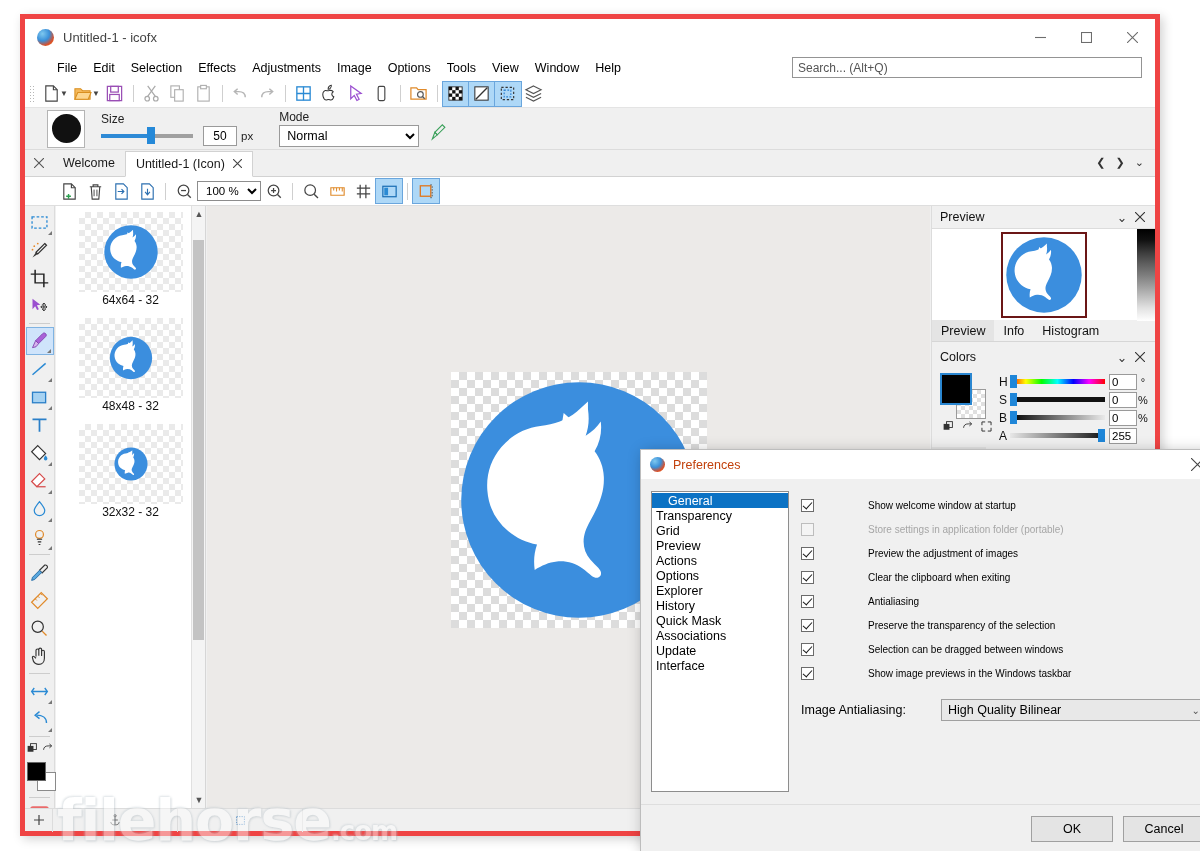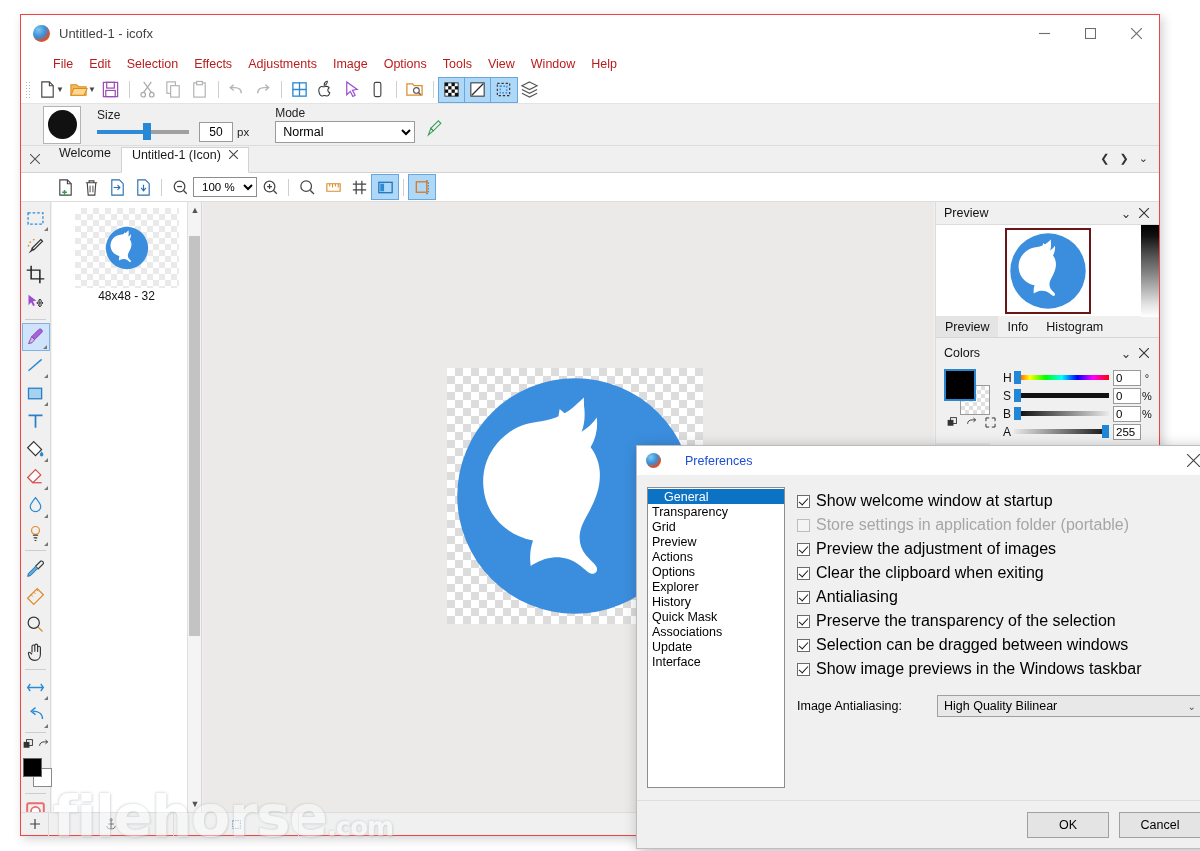--- a/index.html
+++ b/index.html
@@ -7,35 +7,35 @@
   body {
     width:1200px; height:851px;
     font-family: "Liberation Sans", sans-serif;
     font-size:12.5px;
     color:#000;
     background:#ffffff;
     overflow:hidden;
     -webkit-font-smoothing: antialiased;
   }
   .app { position:absolute; left:20px; top:14px; width:1140px; height:822px;
-         background:#f0f0f0; border:1px solid #ef4444;
+         background:#f0f0f0; border:5px solid #ef4444;
          box-shadow: 3px 3px 10px rgba(0,0,0,.18); }
 
   
   .titlebar { height:36px; background:#fff; display:flex; align-items:center; position:relative; }
   .app-logo { width:17px; height:17px; border-radius:50%; margin-left:12px;
               background: radial-gradient(circle at 32% 28%, #7ec8ef 0%, #3a8fd8 42%, #d94f2a 70%, #f08c2e 100%); }
   .title-text { margin-left:9px; font-size:13px; color:#444; }
   .wincontrols { position:absolute; right:0; top:0; height:36px; display:flex; }
   .wc { width:46px; height:36px; display:flex; align-items:center; justify-content:center; color:#6d6d6d; }
   .wc svg { display:block; }
 
   
   .menubar { height:25px; background:#fff; display:flex; align-items:center; padding-left:24px; position:relative; }
-  .menu-item { padding:3px 8px; font-size:12.5px; color:#b91c1c; }
+  .menu-item { padding:3px 8px; font-size:12.5px; color:#000000; }
   .search-box { position:absolute; right:13px; top:2px; width:350px; height:21px;
                 border:1px solid #949494; background:#fff; font-size:12px; padding:0 5px;
                 color:#333; font-family:"Liberation Sans",sans-serif; outline:none; }
   .search-box::placeholder { color:#555; }
 
   
   .toolbar { height:28px; background:#fff; display:flex; align-items:center; padding-left:4px;
              border-bottom:1px solid #e4e4e4; }
   .grip { width:6px; height:18px; margin-right:3px;
           background-image: radial-gradient(circle, #b6b6b6 0.8px, transparent 0.9px);
@@ -62,21 +62,21 @@
                font-size:12px; text-align:center; font-family:"Liberation Sans",sans-serif;
                margin-left:10px; outline:none; color:#000; }
   .unit { font-size:11.5px; margin-left:4px; color:#222; }
   .sel { height:22px; border:1px solid #9a9a9a; background:#fff; font-size:12.5px;
          padding:0 3px; font-family:"Liberation Sans",sans-serif; color:#000; outline:none; }
 
   
   .tabstrip { height:27px; background:#f0f0f0; display:flex; align-items:flex-end;
               position:relative; border-bottom:1px solid #d2d2d2; }
   .tab-close-left { width:28px; height:27px; display:flex; align-items:center; justify-content:center; color:#555; }
-  .tab { height:26px; display:flex; padding:0 10px; font-size:12.5px; color:#1a1a1a; }
+  .tab { height:26px; display:flex; align-items:center; padding:0 10px; font-size:12.5px; color:#1a1a1a; }
   .tab.active { background:#fff; border:1px solid #d2d2d2; border-bottom:1px solid #fff; margin-bottom:-1px; }
   .tab .x { margin-left:8px; font-size:12px; color:#444; }
   .tab-nav { position:absolute; right:0; display:flex; align-items:center; height:27px; padding-right:6px; color:#333; }
   .tab-nav span { padding:0 5px; font-size:11px; }
 
   
   .doctb { height:29px; background:#fff; display:flex; align-items:center; padding-left:4px;
            border-bottom:1px solid #dedede; }
   .zoomsel { width:64px; height:20px; border:1px solid #8d8d8d; background:#fff; font-size:11.5px;
              padding-left:4px; font-family:"Liberation Sans",sans-serif; color:#000; outline:none; }
@@ -166,37 +166,37 @@
                border-top:1px solid #dcdcdc; display:flex; align-items:center; font-size:11.5px; color:#333; }
   .sb-cell { height:23px; display:flex; align-items:center; justify-content:center;
              border-right:1px solid #dcdcdc; }
 
   
   .dlg { position:absolute; left:615px; top:430px; width:580px; height:404px;
          background:#f0f0f0; border:1px solid #bdbdbd; box-shadow:3px 3px 14px rgba(0,0,0,.28); }
   .dlg-title { height:29px; background:#fff; display:flex; align-items:center; position:relative; }
   .dlg-logo { width:15px; height:15px; border-radius:50%; margin-left:9px;
               background: radial-gradient(circle at 32% 28%, #7ec8ef 0%, #3a8fd8 42%, #d94f2a 70%, #f08c2e 100%); }
-  .dlg-title-text { margin-left:24px; font-size:12.5px; color:#1d4ed8; }
+  .dlg-title-text { margin-left:8px; font-size:12.5px; color:#c2410c; }
   .dlg-close { position:absolute; right:0; top:0; width:44px; height:29px;
                display:flex; align-items:center; justify-content:center; color:#444; }
   .dlg-body { position:absolute; left:0; right:0; top:29px; bottom:48px; }
   .pref-list { position:absolute; left:10px; top:12px; width:138px; bottom:12px;
                background:#fff; border:1px solid #8d8d8d; padding-top:1px; overflow:hidden; }
   .pl-item { height:15px; display:flex; align-items:center; padding-left:4px; font-size:12.5px; color:#000; }
   .pl-item.active { background:#0b72c4; color:#fff;padding-left:16px; }
   .pref-pane { position:absolute; left:160px; top:14px; right:12px; bottom:12px; }
   .cbrow { display:flex; align-items:center; height:24px; }
   .cb { width:13px; height:13px; border:1px solid #6b6b6b; background:#fff; position:relative;
         margin-right:6px; flex:none; }
   .cb.checked::after { content:""; position:absolute; left:3px; top:0px; width:4px; height:8px;
         border:solid #1a1a1a; border-width:0 1.6px 1.6px 0; transform:rotate(42deg); }
   .cb.disabled { border-color:#bdbdbd; background:#f4f4f4; }
   .cbrow.disabled .cblabel { color:#a6a6a6; }
-  .cblabel { font-size:16px; color:#000; }
+  .cblabel { font-size:10px; color:#000;margin-left:48px; }
   .interp-row { display:flex; align-items:center; margin-top:14px; }
   .interp-label { font-size:12.5px; color:#000; width:140px; }
   .interp-sel { flex:1; height:22px; border:1px solid #a0a0a0; background:#e8e8e8;
                 display:flex; align-items:center; padding:0 6px; font-size:12.5px; color:#000;
                 justify-content:space-between; }
   .dlg-foot { position:absolute; left:0; right:0; bottom:0; height:48px; background:#f0f0f0;
               border-top:1px solid #dedede; display:flex; align-items:center;
               justify-content:flex-end; padding-right:14px; gap:10px; }
   .dbtn { width:82px; height:26px; border:1px solid #a0a0a0; background:#e4e4e4;
           font-size:12.5px; color:#000; display:flex; align-items:center; justify-content:center; }
@@ -483,20 +483,21 @@
     <div class="menu-item">Edit</div>
     <div class="menu-item">Selection</div>
     <div class="menu-item">Effects</div>
     <div class="menu-item">Adjustments</div>
     <div class="menu-item">Image</div>
     <div class="menu-item">Options</div>
     <div class="menu-item">Tools</div>
     <div class="menu-item">View</div>
     <div class="menu-item">Window</div>
     <div class="menu-item">Help</div>
+    <input class="search-box" placeholder="Search... (Alt+Q)" style="">
   </div>
 
   <div class="toolbar">
     <div class="grip"></div>
     <div class="tb-btn">
         <svg width="19" height="19">
           <use href="#ic-new"></use>
         </svg>
       </div>
     <div class="caret">▼</div>
@@ -832,25 +833,41 @@
       <div class="tool">
           <svg width="21" height="21">
             <use href="#t-quickmask"></use>
           </svg>
         </div>
     </div>
 
     <div class="iconlist">
       <div class="ic-item">
         <div class="ic-thumb" style="width:104px;height:80px;">
+          <svg width="58" height="58">
+              <use href="#horse"></use>
+            </svg>
+        </div>
+        <div class="ic-label">64x64 - 32</div>
+      </div>
+      <div class="ic-item">
+        <div class="ic-thumb" style="width:104px;height:80px;">
           <svg width="46" height="46">
               <use href="#horse"></use>
             </svg>
         </div>
         <div class="ic-label">48x48 - 32</div>
+      </div>
+      <div class="ic-item">
+        <div class="ic-thumb" style="width:104px;height:80px;">
+          <svg width="36" height="36">
+              <use href="#horse"></use>
+            </svg>
+        </div>
+        <div class="ic-label">32x32 - 32</div>
       </div>
       <div class="ic-scroll">
         <div class="arr" style="top:0;">▲</div>
         <div class="thumb"></div>
         <div class="arr" style="bottom:0;">▼</div>
       </div>
     </div>
 
     <div class="canvas-area">
       <div class="canvas-doc">

